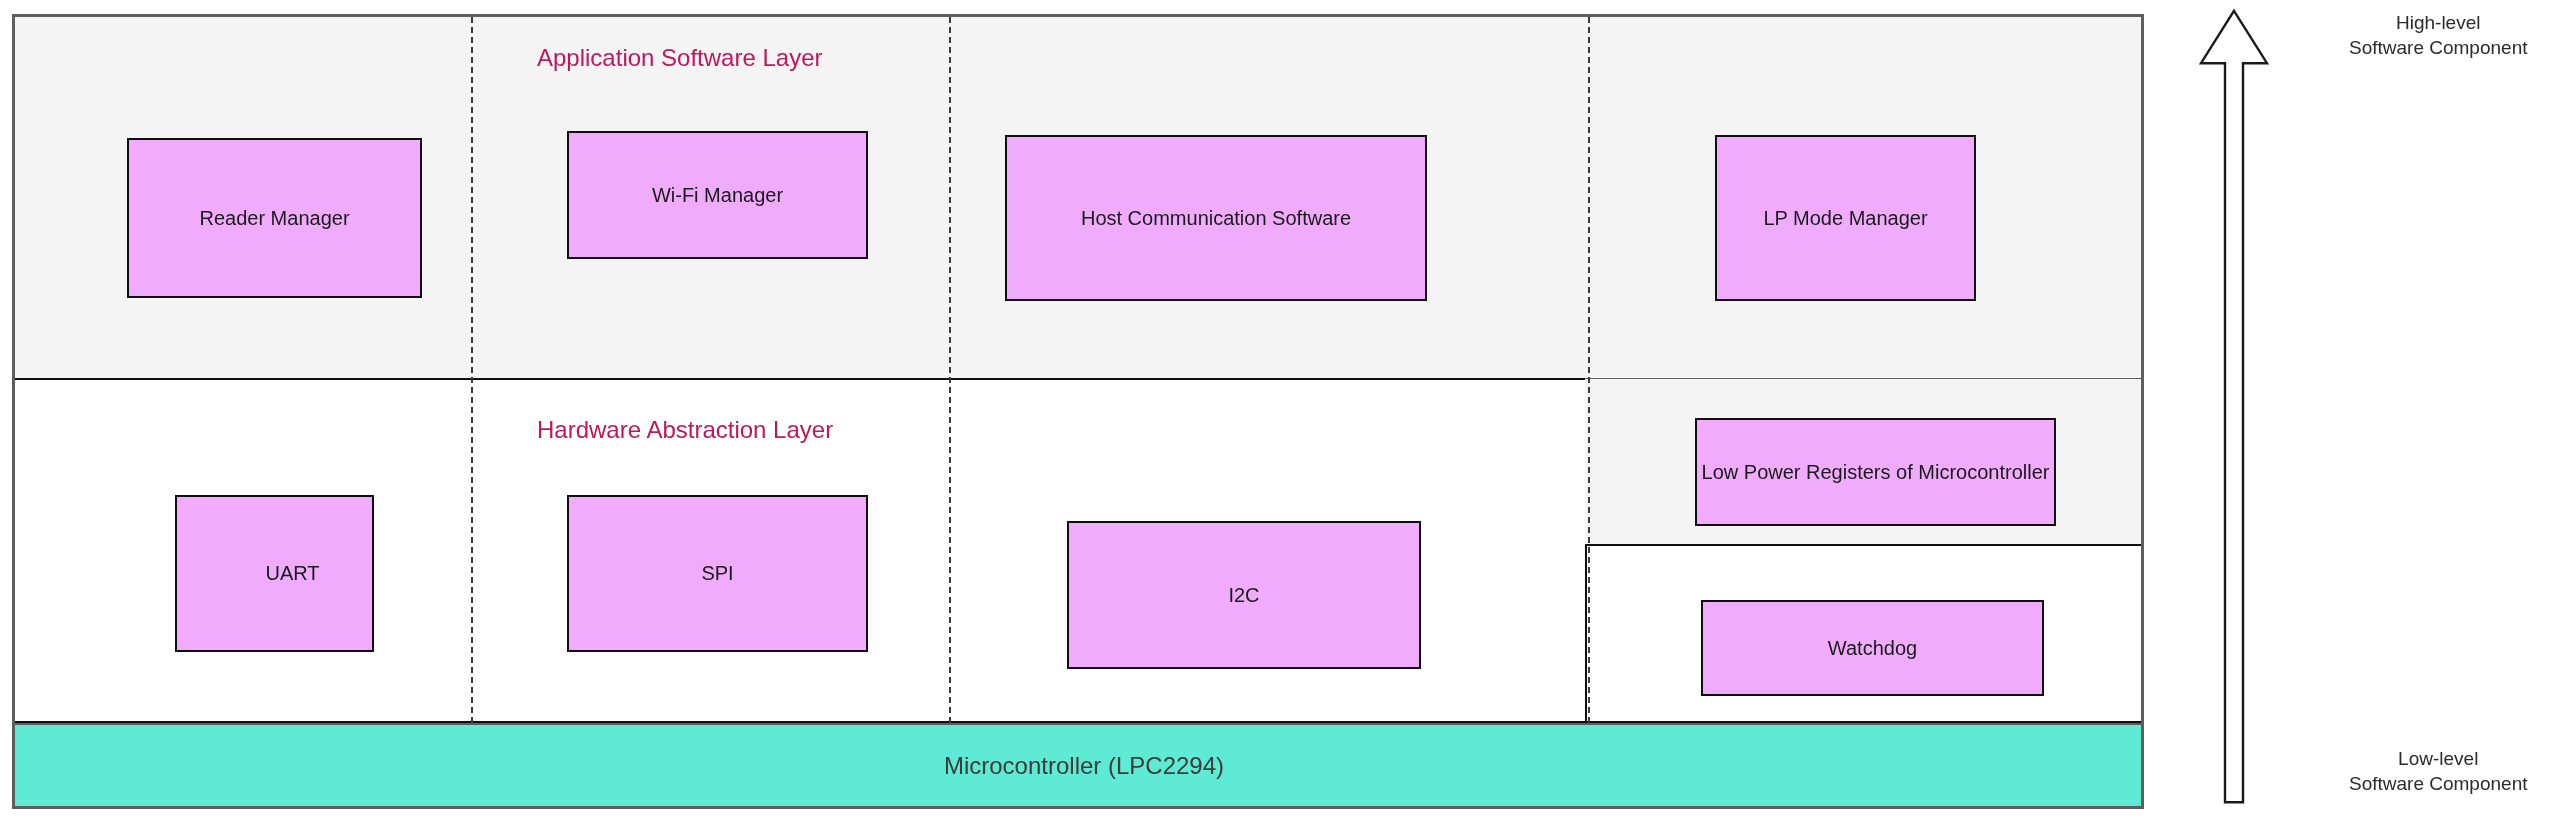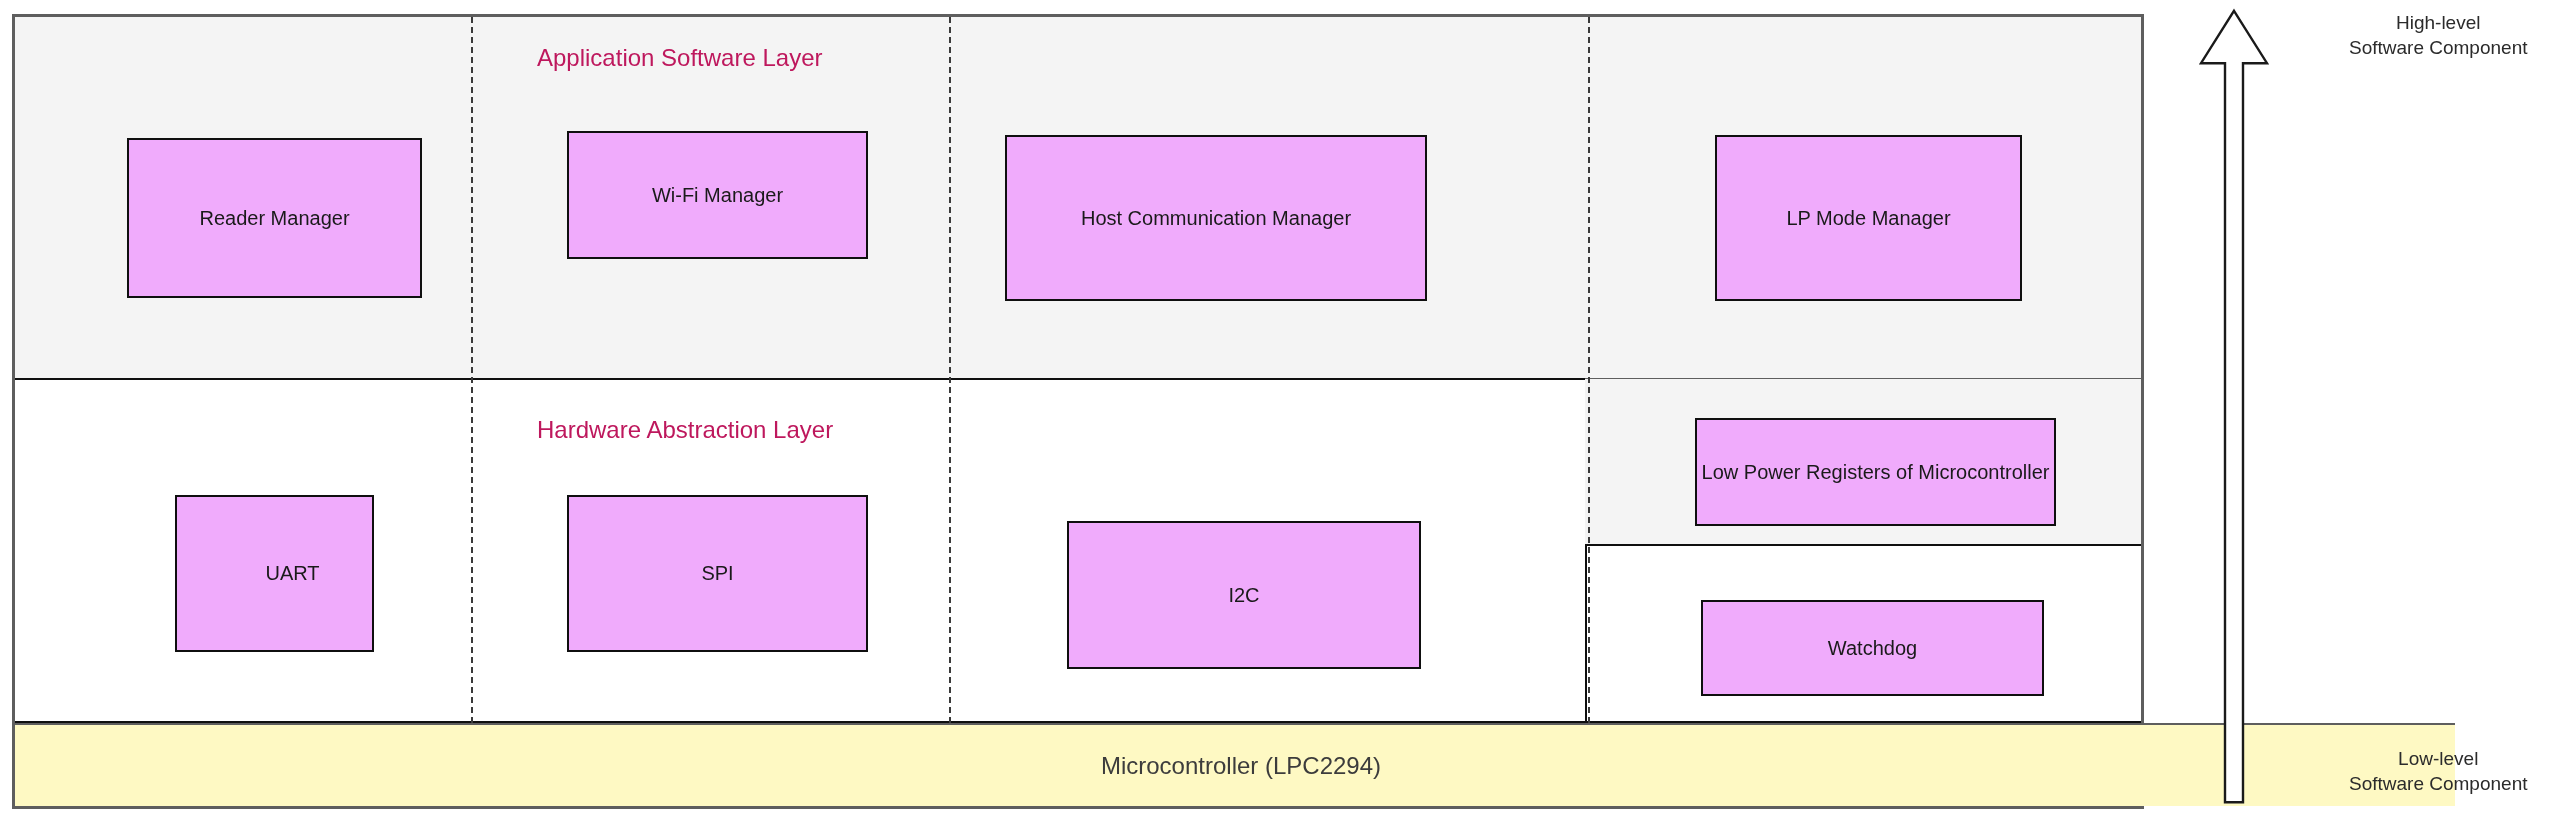--- a/index.html
+++ b/index.html
@@ -79,23 +79,23 @@
     height: 179px;
     background: #ffffff;
     border: 2.4px solid #0f0f0f;
     border-right: none;
   }
 
   
   #microcontroller-band {
     left: 0;
     top: 706px;
-    width: 2440px;
+    width: 2126px;
     height: 83px;
-    background: #fef9c3;
+    background: #5eead4;
     border-top: 2.4px solid #5e5e5e;
     display: flex;
     align-items: center;
     justify-content: center;
     padding-left: 12px;
   }
 
   
   .dashed-separator {
     position: absolute;
@@ -138,21 +138,21 @@
     text-align: center;
     font-size: 20px;
     color: #1a1a1a;
     line-height: 1.25;
     z-index: 8;
   }
 
   #box-reader-manager          { left: 112px;  top: 121px; width: 295px;  height: 160px; }
   #box-wifi-manager            { left: 552px;  top: 114px; width: 301px;  height: 128px; }
   #box-host-communication      { left: 990px; top: 118px; width: 422px;  height: 166px; }
-  #box-lp-mode-manager         { left: 1700px; top: 118px; width: 307px;  height: 166px; }
+  #box-lp-mode-manager         { left: 1700px; top: 118px; width: 261px;  height: 166px; }
 
   #box-uart                    { left: 160px;  top: 478px; width: 199px;  height: 157px; padding-left: 36px; }
   #box-spi                     { left: 552px;  top: 478px; width: 301px;  height: 157px; }
   #box-i2c                     { left: 1052px; top: 504px; width: 354px;  height: 148px; }
 
   #box-low-power-registers     { left: 1680px; top: 401px; width: 361px;  height: 108px; }
   #box-watchdog                { left: 1686px; top: 583px; width: 343px;  height: 96px; }
 
   #microcontroller-label {
     font-size: 24px;
@@ -207,21 +207,21 @@
     <div class="dashed-separator" id="separator-3"></div>
 
     <div class="layer-caption" id="application-layer-caption">Application Software Layer</div>
 
     <div class="layer-caption" id="hal-layer-caption">Hardware Abstraction Layer</div>
 
     <div class="component-box" id="box-reader-manager">Reader Manager</div>
 
     <div class="component-box" id="box-wifi-manager">Wi-Fi Manager</div>
 
-    <div class="component-box" id="box-host-communication">Host Communication Manager</div>
+    <div class="component-box" id="box-host-communication">Host Communication Software</div>
 
     <div class="component-box" id="box-lp-mode-manager">LP Mode Manager</div>
 
     <div class="component-box" id="box-uart">UART</div>
 
     <div class="component-box" id="box-spi">SPI</div>
 
     <div class="component-box" id="box-i2c">I2C</div>
 
     <div class="component-box" id="box-low-power-registers">Low Power Registers of Microcontroller</div>

